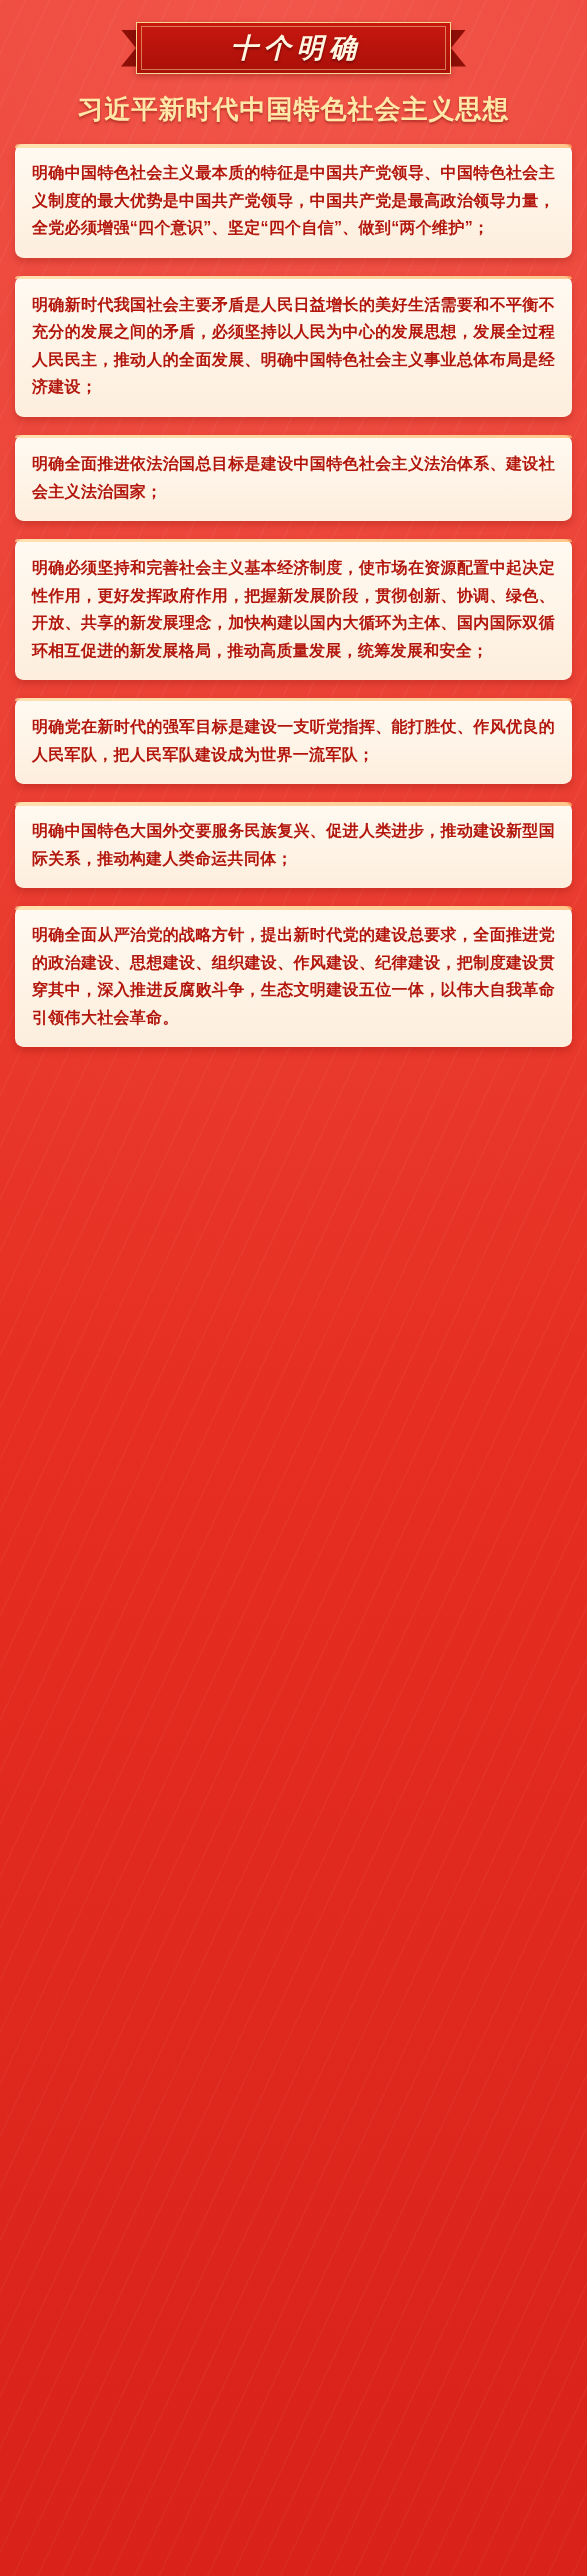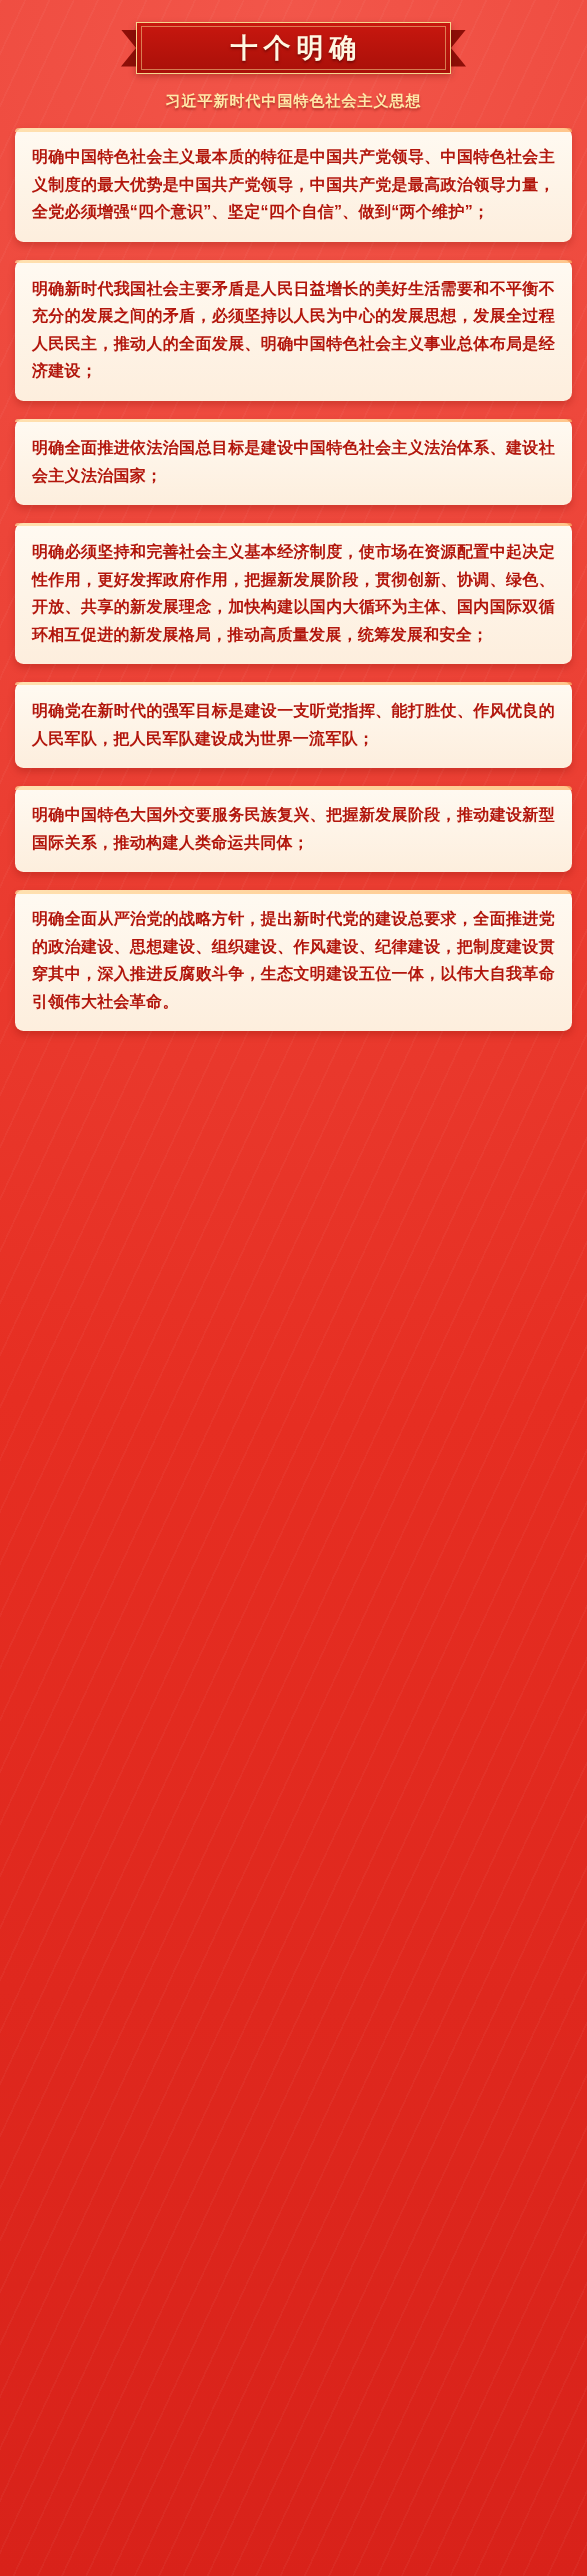--- a/index.html
+++ b/index.html
@@ -40,20 +40,21 @@
     display: flex;
     justify-content: center;
   }
   .ribbon {
     position: relative;
     width: 315px;
     height: 52px;
     display: flex;
     align-items: center;
     justify-content: flex-start;
+    font-style: italic;
   }
   .ribbon-tail {
     position: absolute;
     top: 7.6px;
     width: 45px;
     height: 37px;
     background: #8d0f08;
   }
   .ribbon-tail.left {
     left: -15px;
@@ -88,21 +89,21 @@
     letter-spacing: 5.9px;
     color: #fff7e2;
     text-shadow: 0 1.7px 2.5px rgba(80,0,0,0.6);
     padding-left: 5.9px;
   }
 
   
   .subtitle {
     text-align: center;
     color: #ffe9a8;
-    font-size: 15px;
+    font-size: 26px;
     font-weight: bold;
     letter-spacing: 1px;
     padding: 13.4px 0 17px 0;
     text-shadow: 0 1.7px 2.5px rgba(100,8,0,0.45);
     position: relative;
   }
 
   
   .cards {
     position: relative;
@@ -165,21 +166,21 @@
     <div class="card">
       <div class="card-text">明确全面推进依法治国总目标是建设中国特色社会主义法治体系、建设社会主义法治国家；</div>
     </div>
     <div class="card">
       <div class="card-text">明确必须坚持和完善社会主义基本经济制度，使市场在资源配置中起决定性作用，更好发挥政府作用，把握新发展阶段，贯彻创新、协调、绿色、开放、共享的新发展理念，加快构建以国内大循环为主体、国内国际双循环相互促进的新发展格局，推动高质量发展，统筹发展和安全；</div>
     </div>
     <div class="card">
       <div class="card-text">明确党在新时代的强军目标是建设一支听党指挥、能打胜仗、作风优良的人民军队，把人民军队建设成为世界一流军队；</div>
     </div>
     <div class="card">
-      <div class="card-text">明确中国特色大国外交要服务民族复兴、把握新发展阶段，推动建设新型国际关系，推动构建人类命运共同体；</div>
+      <div class="card-text">明确中国特色大国外交要服务民族复兴、促进人类进步，推动建设新型国际关系，推动构建人类命运共同体；</div>
     </div>
     <div class="card">
       <div class="card-text">明确全面从严治党的战略方针，提出新时代党的建设总要求，全面推进党的政治建设、思想建设、组织建设、作风建设、纪律建设，把制度建设贯穿其中，深入推进反腐败斗争，生态文明建设五位一体，以伟大自我革命引领伟大社会革命。</div>
     </div>
   </div>
 
 </div>
 
 
 </body></html>

